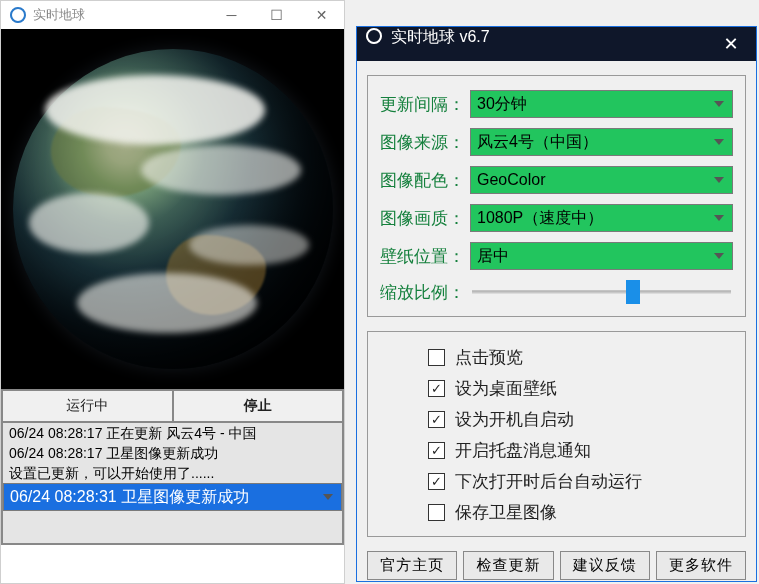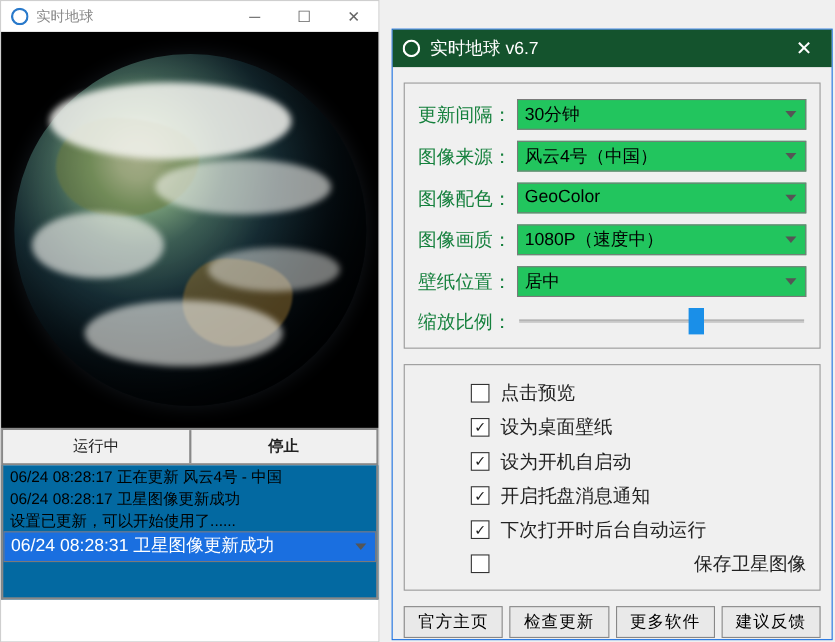--- a/index.html
+++ b/index.html
@@ -15,43 +15,43 @@
 
     .earth-pane { background:#000; height:360px; display:flex; align-items:center; justify-content:center; position:relative; overflow:hidden;}
     .earth-circle { width:320px; height:320px; border-radius:50%; background: radial-gradient(circle at 35% 30%, #e8e8e0 0%, #cfd8c8 6%, #7aa07a 14%, #3e5f55 26%, #183038 42%, #0a1820 60%, #02060a 80%); position:relative; box-shadow: inset -40px -40px 80px rgba(0,0,0,0.85), 0 0 18px rgba(120,150,180,0.15);}
     .cloud { position:absolute; border-radius:50%; background:rgba(245,245,240,0.85); filter:blur(3px);}
     .land { position:absolute; background:#6b7a3d; border-radius:40% 60% 55% 45% / 50% 40% 60% 50%; opacity:0.55; filter:blur(1px);}
 
     .status-row { display:flex; border:2px solid #888; border-top:2px solid #888; }
     .status-cell { flex:1; text-align:center; font-size:14px; padding:6px 0; color:#222; background:#f0f0f0;}
     .status-cell + .status-cell { border-left:2px solid #888; }
 
-    .log-box { border:2px solid #888; border-top:none; height:122px; overflow:auto; font-size:14px; line-height:20px; background:#0369a1; color:#000;}
+    .log-box { border:2px solid #888; border-top:none; height:122px; overflow:auto; font-size:14px; line-height:20px; background:#e5e5e5; color:#000;}
     .log-line { padding:0 6px; white-space:nowrap; }
     .log-line.sel { background:#1a6fe0; color:#fff; }
 
     
     .right-win { position:absolute; left:356px; top:26px; width:401px; height:556px; background:#f0f0f0; border:1px solid #1a6fe0;}
-    .titlebar-right { height:34px; background:#14532d; color:#fff; display:flex; align-items:center; font-size:16px; padding:0 8px;}
+    .titlebar-right { height:34px; background:#0f172a; color:#fff; display:flex; font-size:16px; padding:0 8px;}
     .titlebar-right .tr-ico { width:18px; height:18px; margin-right:8px; display:flex; align-items:center; justify-content:center;}
     .titlebar-right .spacer { flex:1; }
     .tr-close { width:34px; height:34px; display:flex; align-items:center; justify-content:center; font-size:18px;}
 
     .group { margin:14px 10px 0 10px; border:1px solid #999; padding:14px 12px 12px 12px; background:#f0f0f0;}
     .form-row { display:flex; align-items:center; margin-bottom:10px; }
     .form-row:last-child { margin-bottom:0; }
     .lbl { width:90px; font-size:17px; color:#15803d; }
     .sel { flex:1; height:28px; border:1px solid #7a7a7a; background:#22c55e; font-size:16px; padding:0 24px 0 6px; position:relative; display:flex; align-items:center;}
     .sel::after { content:""; position:absolute; right:8px; top:50%; width:0; height:0; border-left:5px solid transparent; border-right:5px solid transparent; border-top:6px solid #555; transform:translateY(-50%);}
     .slider-wrap { flex:1; height:24px; position:relative; }
     .slider-track { position:absolute; left:2px; right:2px; top:50%; height:3px; background:#c8c8c8; border-top:1px solid #aaa; transform:translateY(-50%);}
     .slider-thumb { position:absolute; top:50%; transform:translate(-50%,-50%); width:14px; height:24px; background:#1a8fe8;}
 
     .chk-row { display:flex; align-items:center; font-size:17px; color:#222; margin-bottom:8px;padding-left:48px;}
-    .chk-row:last-child { margin-bottom:0;justify-content:space-between;}
+    .chk-row:last-child { margin-bottom:0;}
     .chk { width:17px; height:17px; border:1px solid #333; margin-right:10px; display:flex; align-items:center; justify-content:center; font-size:13px; background:#fff; line-height:1;}
 
     .btn-row { display:flex; gap:6px; margin:14px 10px 10px 10px;}
     .bbtn { flex:1; border:1px solid #888; background:#e9e9e9; font-size:15px; padding:4px 0; text-align:center; letter-spacing:1px;}
   </style>
 </head>
 <body>
 
 <div class="left-win">
   <div class="titlebar-left">
@@ -171,16 +171,16 @@
       </div>
       <div class="chk-row">
         <span class="chk"></span>
         <span>保存卫星图像</span>
       </div>
     </div>
 
   <div class="btn-row">
     <div class="bbtn">官方主页</div>
     <div class="bbtn">检查更新</div>
+    <div class="bbtn">建议反馈</div>
     <div class="bbtn">更多软件</div>
-    <div class="bbtn">建议反馈</div>
   </div>
 </div>
 
 </body></html>

